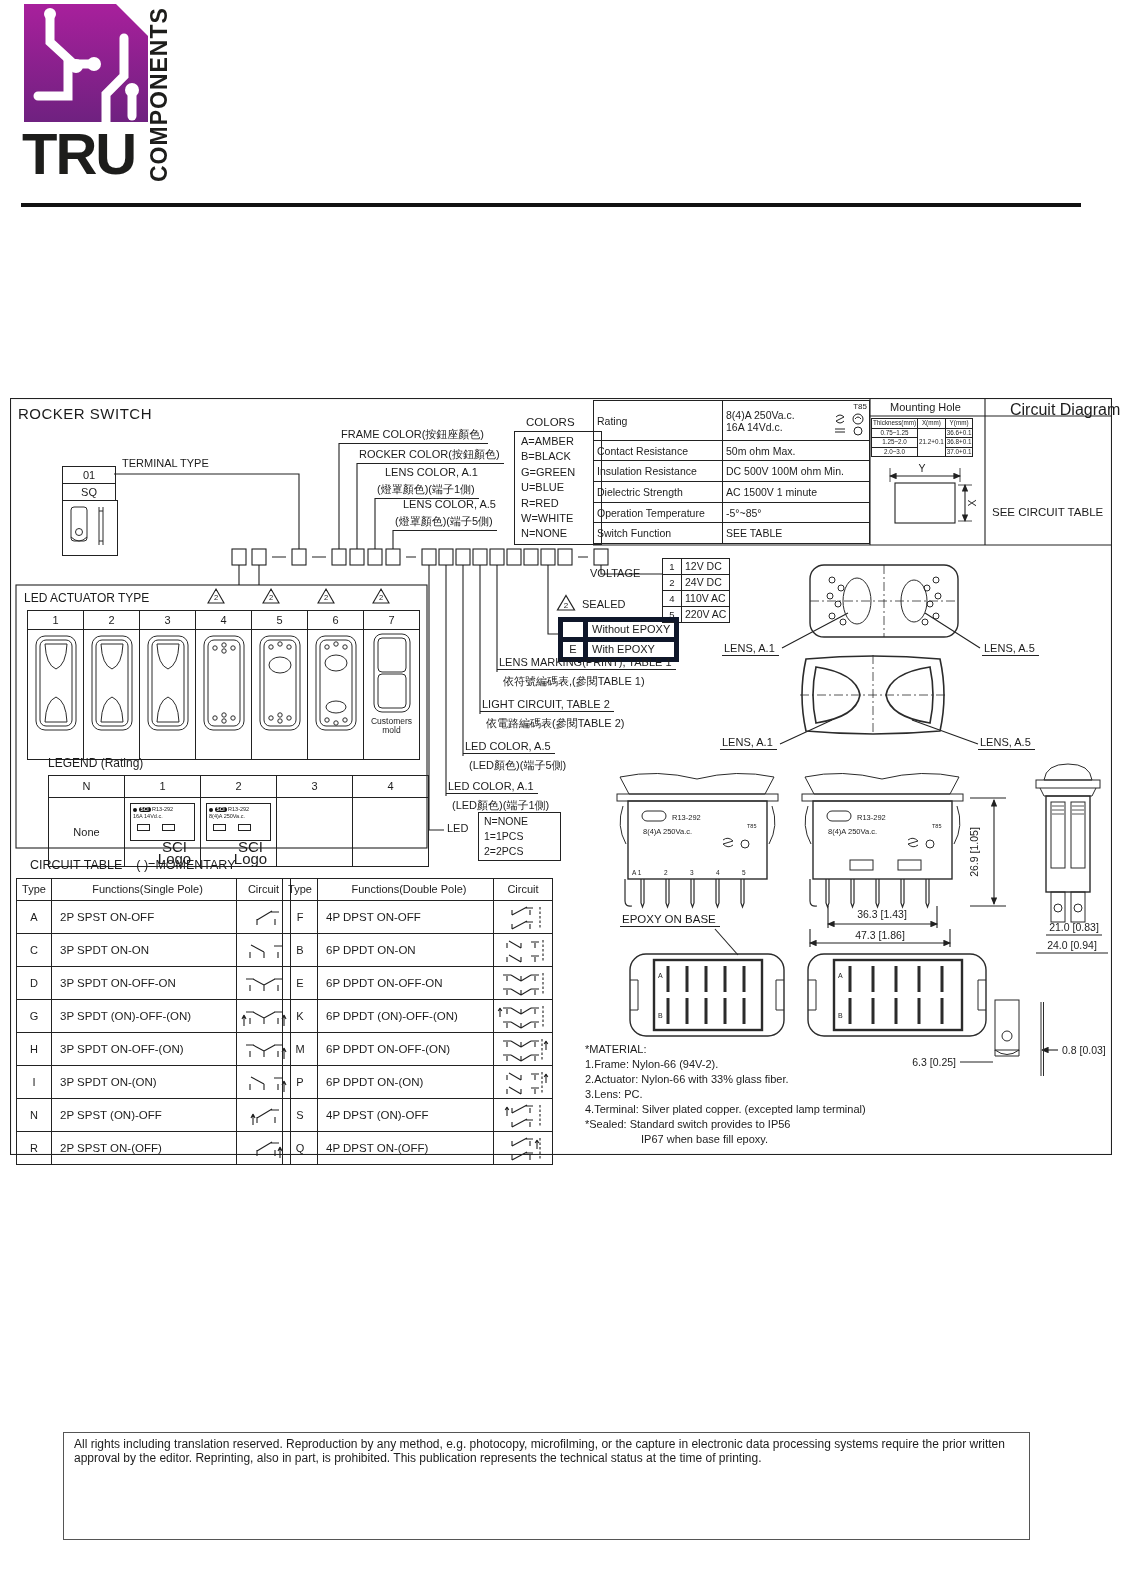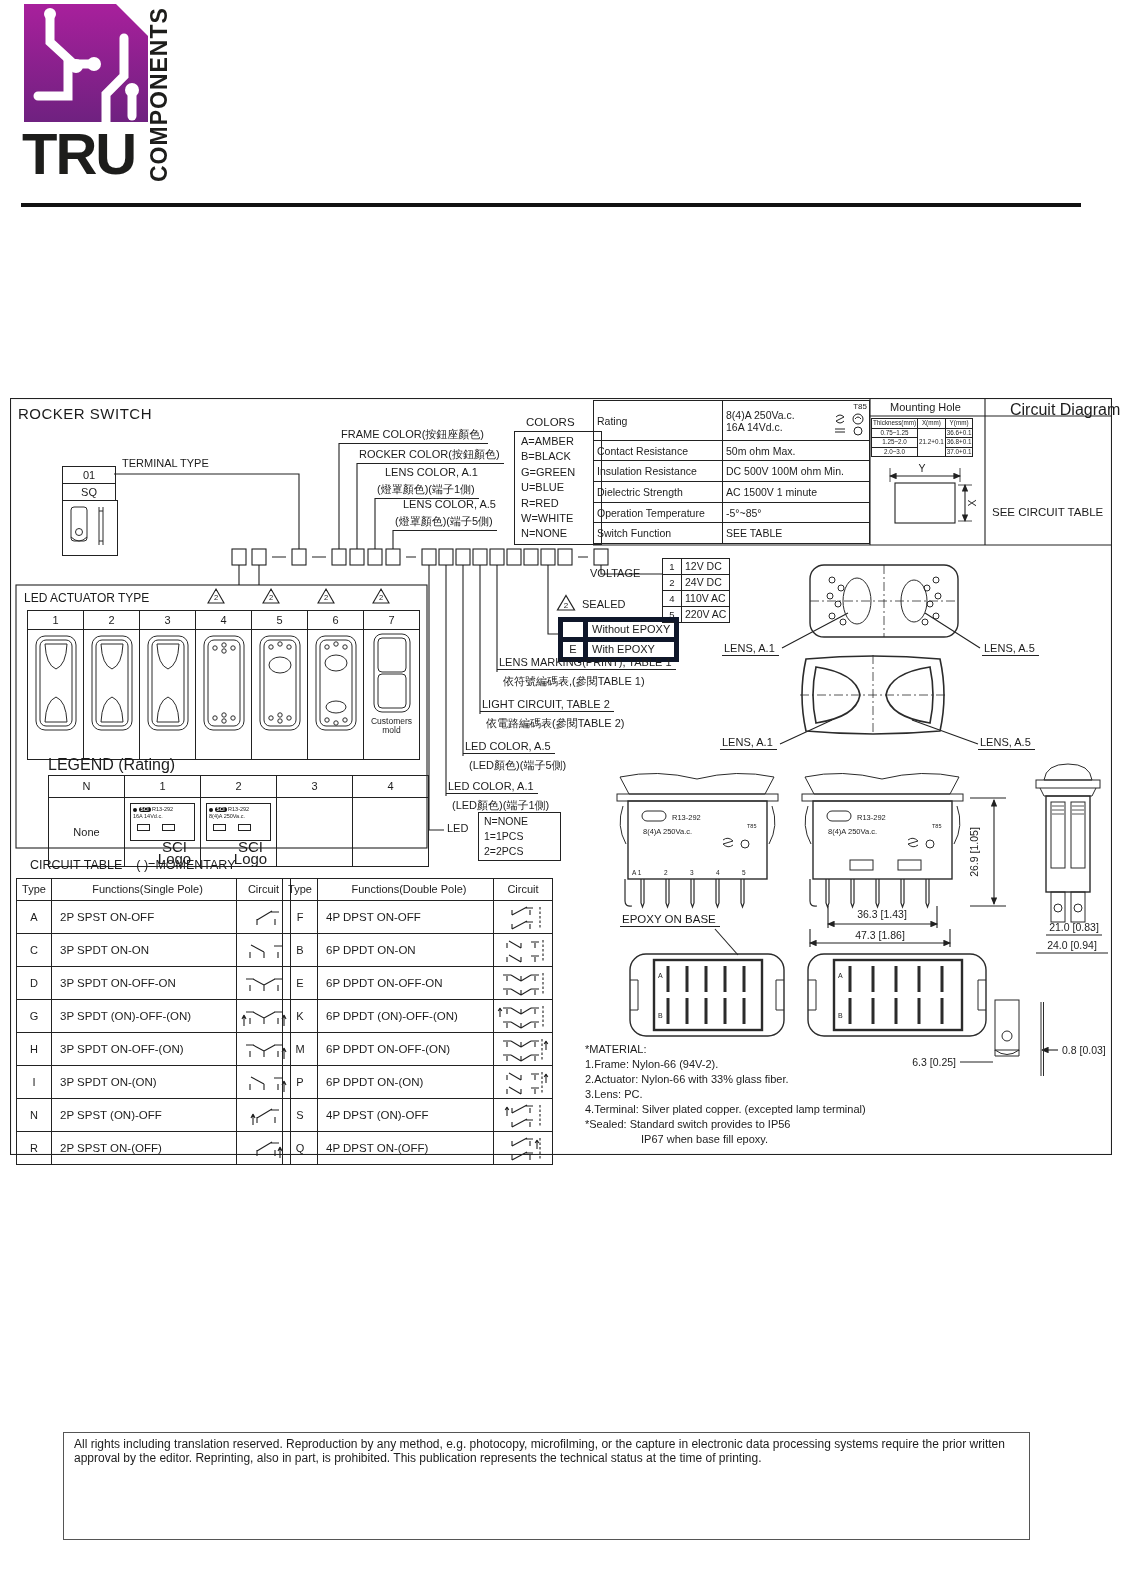--- a/index.html
+++ b/index.html
@@ -462,21 +462,21 @@
                 <rect x="5" y="3" width="36" height="78" rx="8"></rect>
                 <rect x="9" y="7" width="28" height="34" rx="4"></rect>
                 <rect x="9" y="43" width="28" height="34" rx="4"></rect>
               </svg>
           <div class="cap7"><span>Customers</span><br><span>mold</span></div>
         </td>
       </tr>
     </tbody>
       </table>
 
-    <div class="lbl" style="left:38px;top:358px;font-size:16px;">LEGEND (Rating)</div>
+    <div class="lbl" style="left:38px;top:358px;font-size:12px;">LEGEND (Rating)</div>
     <table class="leg">
       <tbody>
           <tr>
         <td class="h">N</td>
         <td class="h">1</td>
         <td class="h">2</td>
         <td class="h">3</td>
         <td class="h">4</td>
       </tr>
       <tr>

